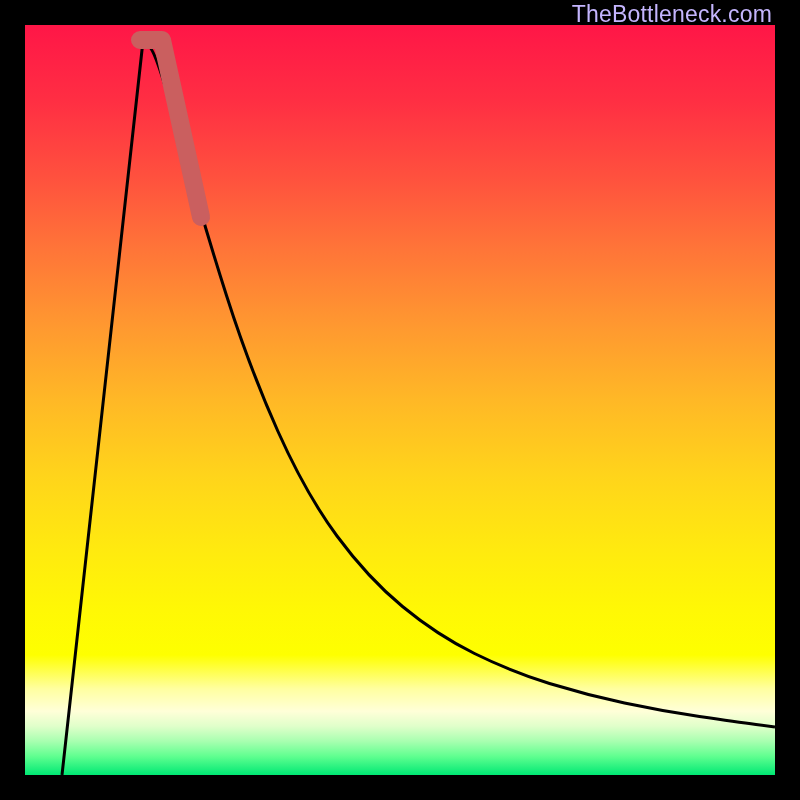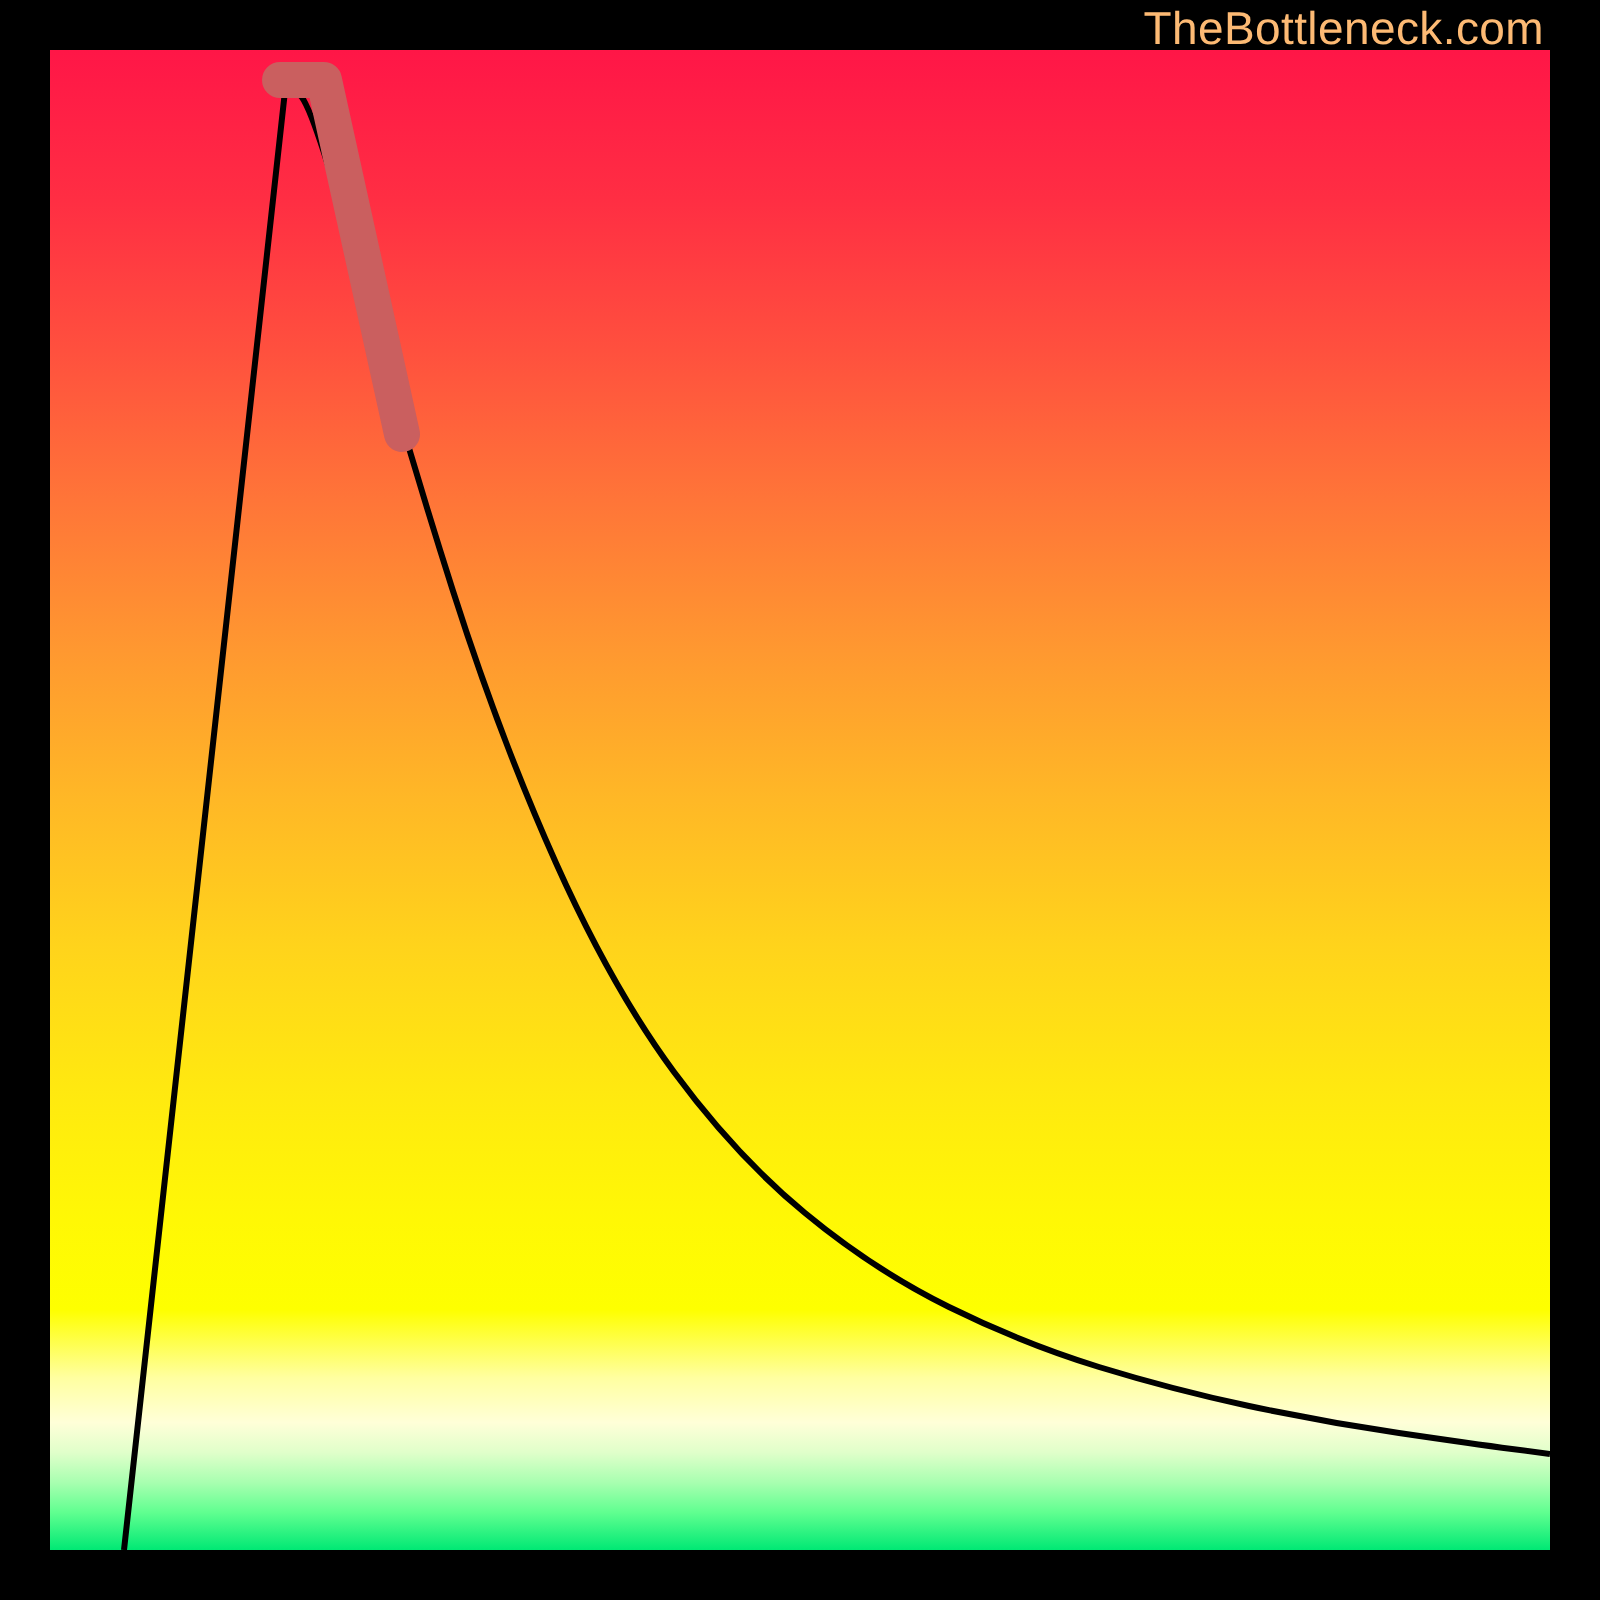--- a/index.html
+++ b/index.html
@@ -24,21 +24,21 @@
     top: 0;
     width: 750px;
     height: 750px;
   }
   .watermark {
     position: absolute;
     top: 1px;
     right: 28px;
     font-family: Arial, Helvetica, sans-serif;
     font-size: 23px;
-    color: #fdba74;
+    color: #c4b5fd;
     letter-spacing: 0.2px;
     font-weight: 500;
   }
   svg.curve {
     position: absolute;
     left: 0;
     top: 0;
     width: 750px;
     height: 750px;
   }

